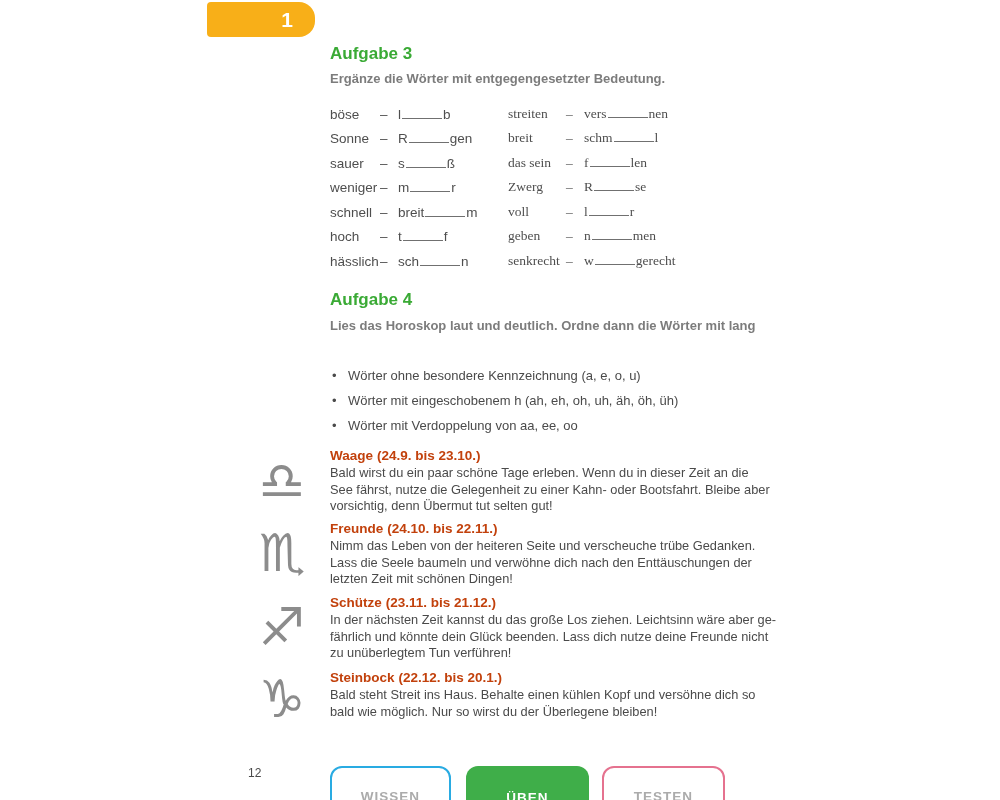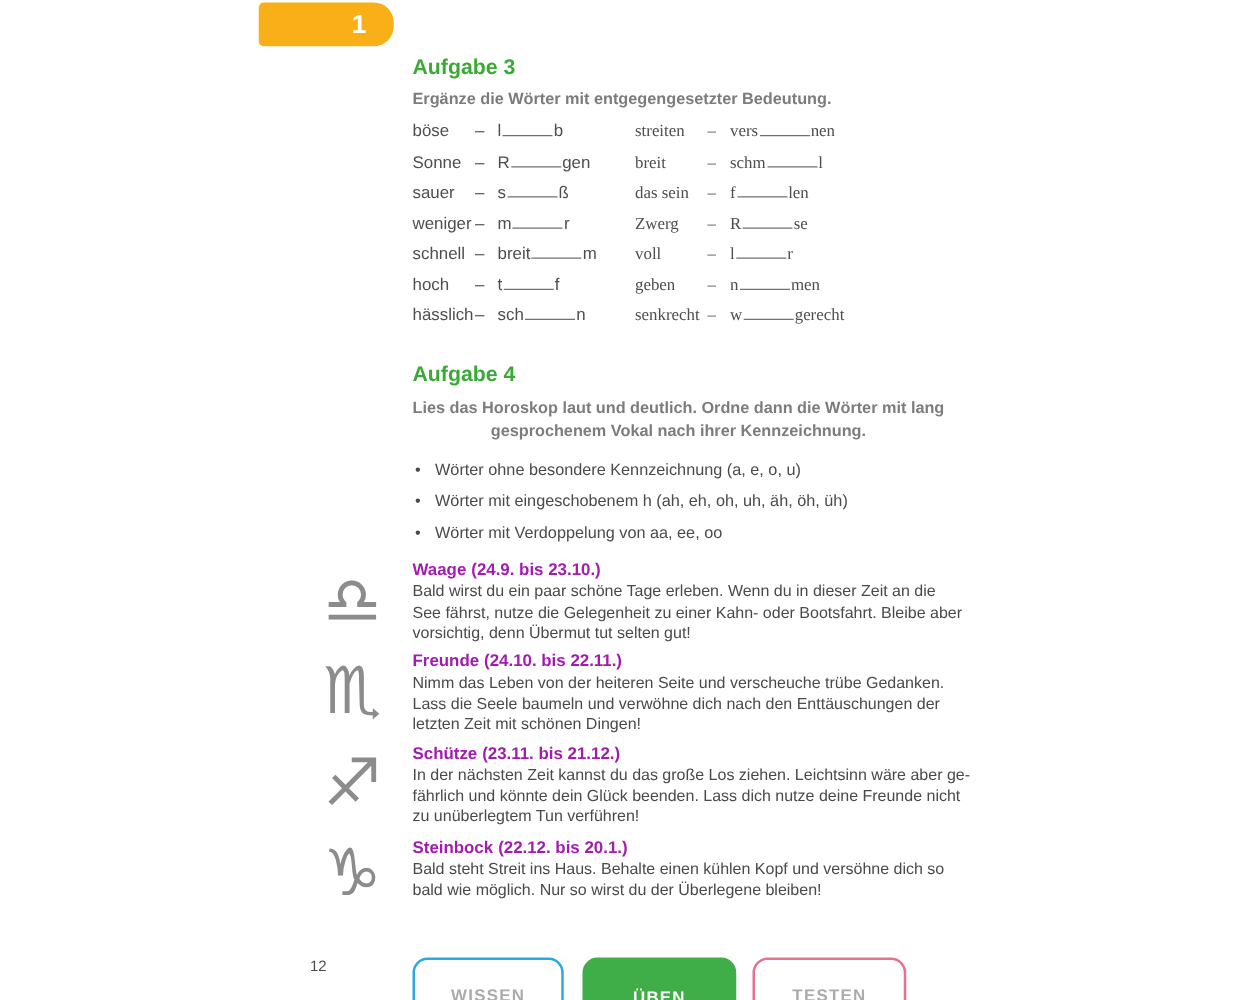--- a/index.html
+++ b/index.html
@@ -17,39 +17,39 @@
   }
 
   .green-h { position: absolute; left: 330px; color: #3AAA35; font-size: 17px; font-weight: bold; }
   .instr { position: absolute; left: 330px; color: #7C7C7C; font-size: 13px; font-weight: bold; line-height: 19px; white-space: nowrap; }
   .instr .line { white-space: nowrap; }
 
   
   .pairs-col { position: absolute; top: 97px; font-size: 13.5px; color: #4E4E4E; }
   .pairs-col.left  { left: 330px; }
   .pairs-col.right { left: 508px; font-family: Liberation Serif, serif; }
-  .pair-row { height: 24.5px; display: flex; align-items: flex-start; }
+  .pair-row { height: 24.5px; display: flex; align-items: flex-end; }
   .pair-row .w { display: inline-block; }
   .pairs-col.left  .pair-row .w { width: 50px; }
   .pairs-col.right .pair-row .w { width: 58px; }
   .pair-row .d { display: inline-block; width: 18px; }
   .blank { display: inline-block; width: 40px; height: 12px; border-bottom: 1px solid #707070; margin: 0 1px; }
 
   
   .bullets { position: absolute; left: 332px; top: 364px; list-style: none; }
   .bullets li { line-height: 24.8px; font-size: 13px; color: #4A4A4A; padding-left: 16px; position: relative; white-space: nowrap; }
   .bullets li::before { content: "•"; position: absolute; left: 0; color: #4A4A4A; }
 
   
   .zodiac-icon {
     position: absolute; left: 246px; width: 72px; text-align: center;
     color: #8C8C8C; font-family: "DejaVu Sans", sans-serif; font-size: 52px; line-height: 58px;
   }
   .horo { position: absolute; left: 330px; width: 470px; }
-  .horo .h-head { font-size: 13.5px; font-weight: bold; color: #a21caf; line-height: 17px; white-space: nowrap; }
+  .horo .h-head { font-size: 13.5px; font-weight: bold; color: #c2410c; line-height: 17px; white-space: nowrap; }
   .horo .h-head .sign { margin-right: 4px; }
   .horo .h-body { margin-top: 1px; }
   .horo .h-body .line { font-size: 12.8px; color: #4A4A4A; line-height: 16.5px; white-space: nowrap; }
 
   
   .page-num { position: absolute; left: 248px; top: 766px; font-size: 12px; color: #4A4A4A; }
   .btn {
     position: absolute; top: 766px; height: 48px; border-radius: 12px;
     font-family: "Liberation Sans", sans-serif; font-size: 13.5px; font-weight: bold;
     letter-spacing: 1px; text-align: center; padding-top: 12px; cursor: pointer;
@@ -141,21 +141,20 @@
     <div class="pair-row">
       <span class="w">senkrecht</span>
         <span class="d">–</span>
         <span class="a"><span>w</span><span class="blank"></span><span>gerecht</span></span>
     </div>
   </div>
 
   <h2 class="green-h" style="top:290px;">Aufgabe 4</h2>
   <div class="instr" style="top:316px;text-align:center;">
     <div class="line">Lies das Horoskop laut und deutlich. Ordne dann die Wörter mit lang</div>
-    <div class="line">gesprochenem Vokal nach ihrer Kennzeichnung.</div>
   </div>
 
   <ul class="bullets">
     <li>Wörter ohne besondere Kennzeichnung (a, e, o, u)</li>
     <li>Wörter mit eingeschobenem h (ah, eh, oh, uh, äh, öh, üh)</li>
     <li>Wörter mit Verdoppelung von aa, ee, oo</li>
   </ul>
 
   <div class="zodiac-icon" style="top:452px;">♎</div>
   <div class="zodiac-icon" style="top:524px;">♏</div>

